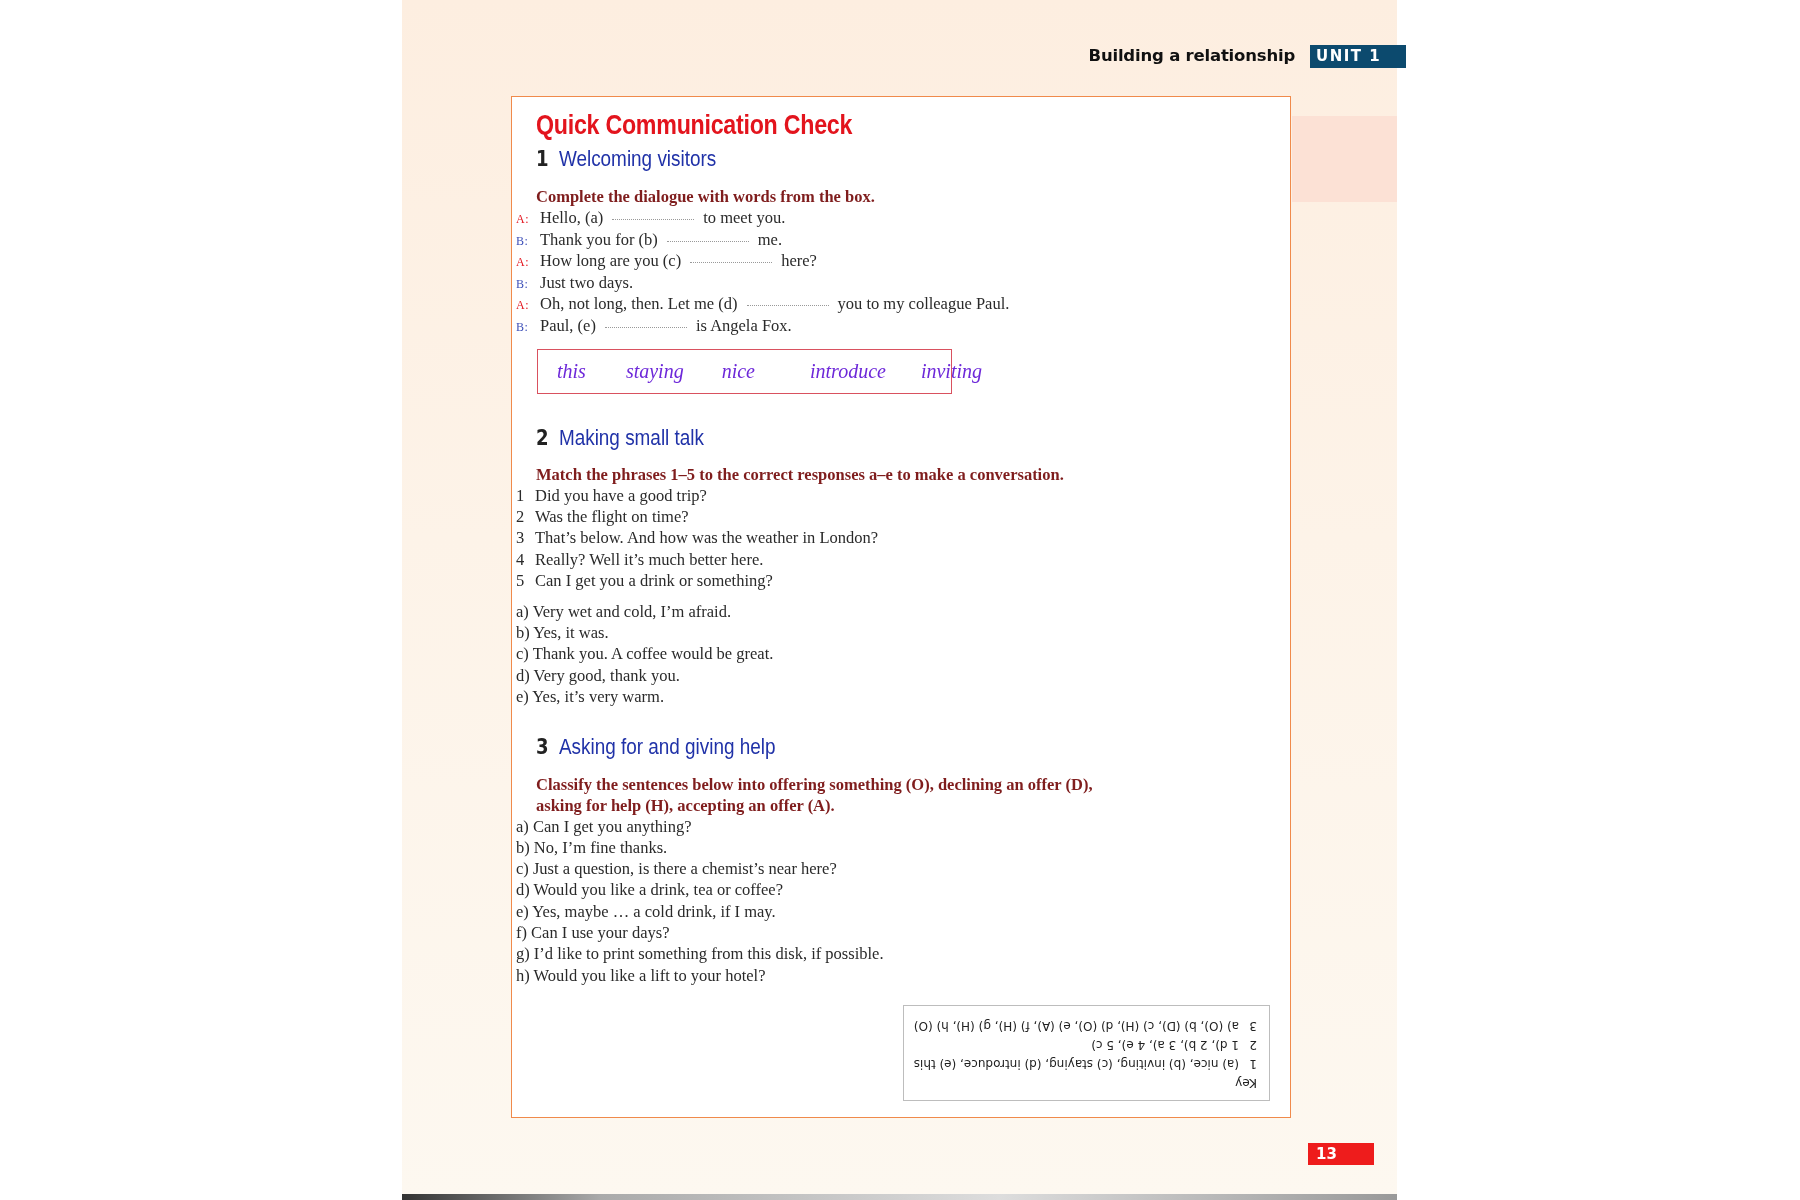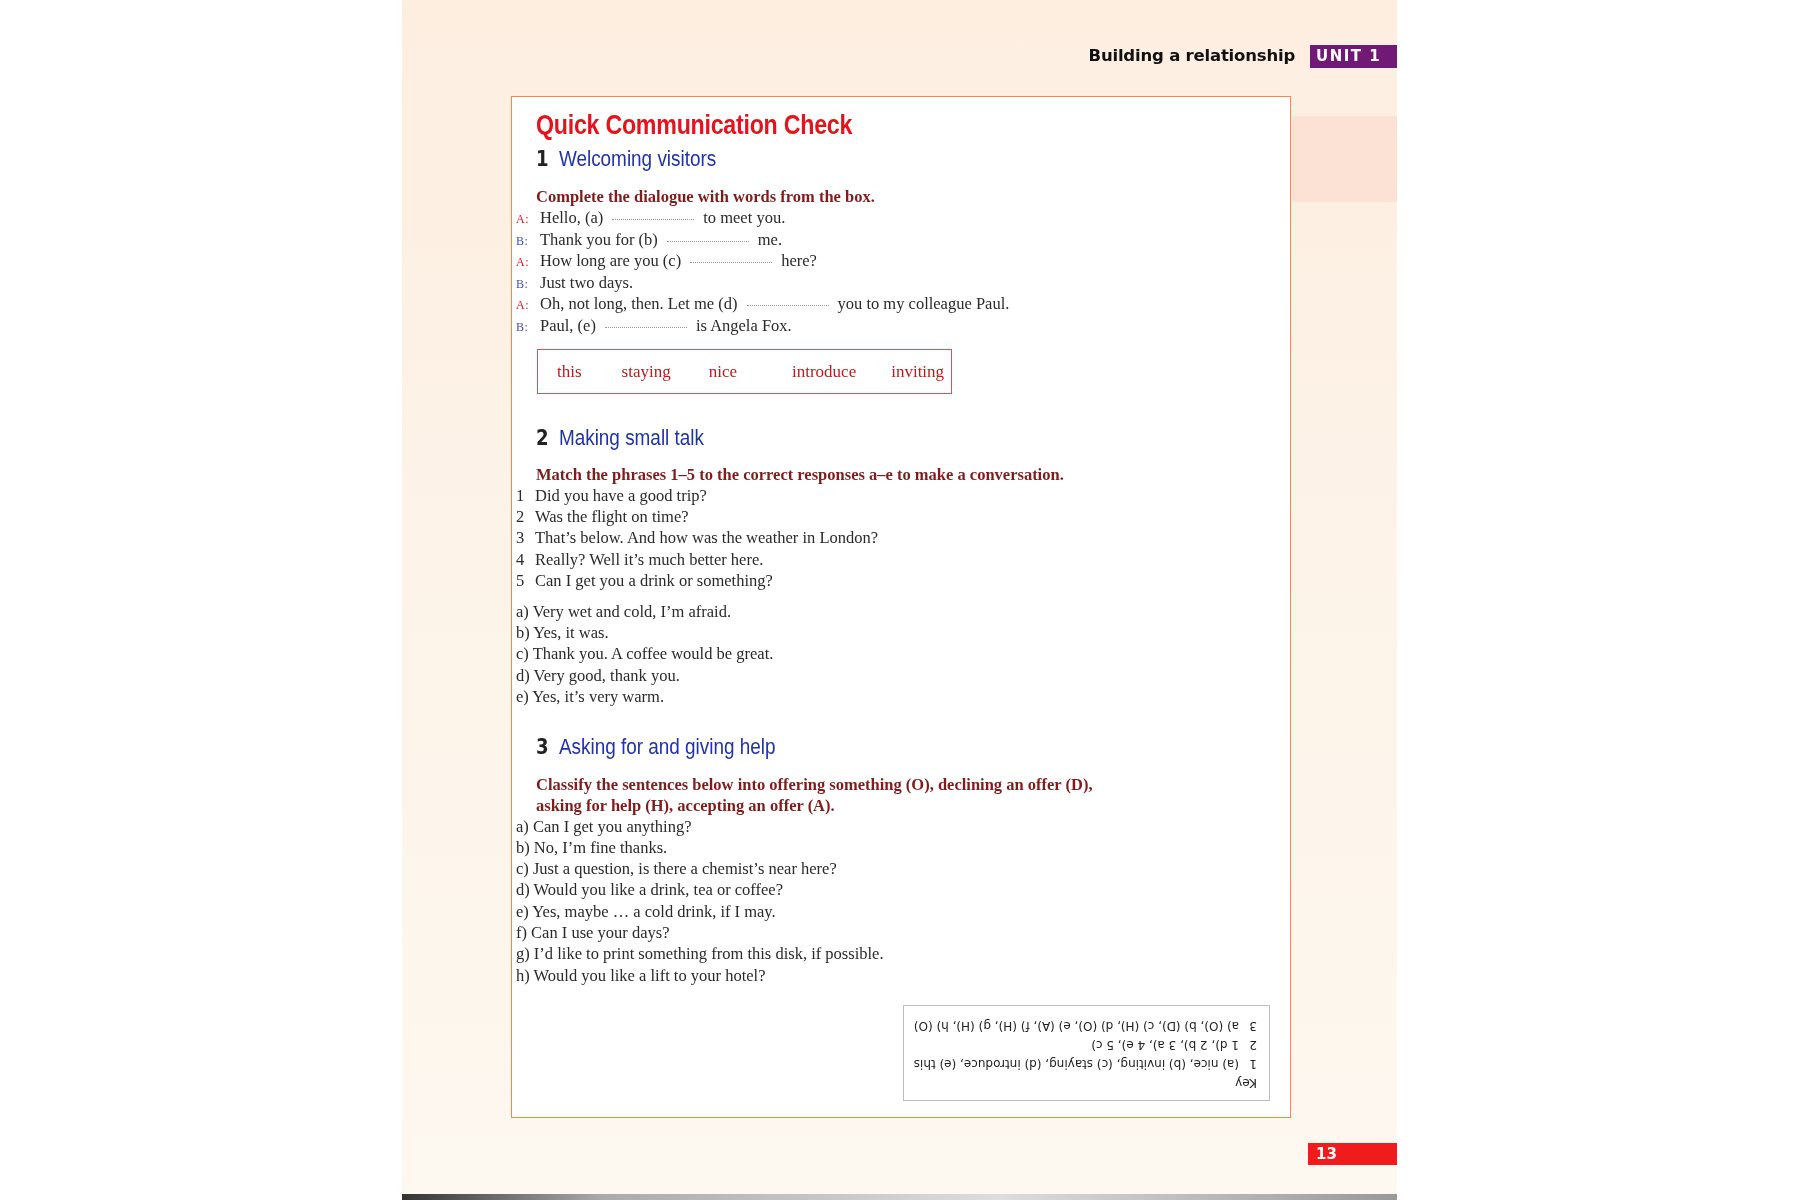--- a/index.html
+++ b/index.html
@@ -2,39 +2,39 @@
 <html><head>
 <meta charset="utf-8">
 <style>
   html, body { margin:0; padding:0; }
   body { width:1800px; height:1200px; background:#ffffff; position:relative; overflow:hidden; font-family:"Liberation Serif", serif; }
   .page { position:absolute; left:402px; top:0; width:995px; height:1196px;
     background:linear-gradient(180deg,#fdeee0 0%,#fdf3e8 45%,#fdf8f0 100%); }
   .page-shadow-bottom { position:absolute; left:402px; top:1194px; width:995px; height:6px; background:linear-gradient(90deg,#333 0%,#aaa 20%,#ddd 60%,#999 100%); }
   .side-tab { position:absolute; left:1292px; top:116px; width:105px; height:86px; background:#fbdcd0; opacity:.75; }
   .running-head { position:absolute; left:1040px; top:46px; width:255px; text-align:right; font-family:"DejaVu Sans", sans-serif; font-weight:bold; font-size:16.5px; color:#111; letter-spacing:-0.2px; }
-  .unit-badge { position:absolute; left:1310px; top:45px; width:87px; height:23px; background:#701a75; color:#fff; font-family:"DejaVu Sans", sans-serif; font-weight:bold; font-size:15px; letter-spacing:1.5px; line-height:23px; padding-left:6px; box-sizing:border-box; }
+  .unit-badge { position:absolute; left:1310px; top:45px; width:96px; height:23px; background:#0c4a6e; color:#fff; font-family:"DejaVu Sans", sans-serif; font-weight:bold; font-size:15px; letter-spacing:1.5px; line-height:23px; padding-left:6px; box-sizing:border-box; }
   .frame { position:absolute; left:511px; top:96px; width:780px; height:1022px; border:1.5px solid #f08a4b; background:#ffffff; box-sizing:border-box; }
   .main-title { position:absolute; left:536px; top:110px; font-family:"Liberation Sans", sans-serif; font-weight:bold; font-size:27px; color:#e3141d; transform:scaleX(0.86); transform-origin:left; letter-spacing:-0.3px; }
   .sec-head { position:absolute; left:536px; font-family:"Liberation Sans", sans-serif; font-size:22px; color:#2032a8; transform:scaleX(0.86); transform-origin:left; }
   .sec-head .num { color:#222; font-weight:bold; font-family:"DejaVu Sans", sans-serif; font-size:21px; margin-right:12px; }
   .instr { position:absolute; left:536px; font-weight:bold; font-size:16.5px; color:#7f1d1d; }
   .line { position:absolute; left:516px; font-size:16.5px; color:#2a2a2a; white-space:nowrap; }
   .spk { display:inline-block; width:24px; font-size:12px; letter-spacing:0.5px; }
   .spk.a { color:#e3141d; }
   .spk.b { color:#3d4fb8; }
   .blank { display:inline-block; width:82px; height:1px; border-bottom:1px dotted #999; vertical-align:middle; margin:0 9px; }
   .wordbox { position:absolute; left:537px; top:349px; width:415px; height:45px; border:1.5px solid #d9515f; box-sizing:border-box; display:flex; align-items:center; padding-left:19px; gap:0; }
-  .wordbox span { font-size:17px; color:#b91c1c; }
+  .wordbox span { font-size:20px; color:#6d28d9;font-style:italic; }
   .numitem .n { display:inline-block; width:19px; }
   .keybox { position:absolute; left:903px; top:1005px; width:367px; height:96px; border:1px solid #bdbdbd; box-sizing:border-box; background:#fff; }
   .keyinner { position:absolute; left:0; top:0; width:100%; height:100%; transform:rotate(180deg); font-family:"DejaVu Sans", sans-serif; font-size:12px; color:#222; padding:8px 10px 0 12px; box-sizing:border-box; }
   .keyinner div { line-height:19px; white-space:nowrap; }
   .keyinner .kn { display:inline-block; width:18px; }
-  .pagenum { position:absolute; left:1308px; top:1143px; width:89px; height:22px; background:#ee1c1c; color:#fff; font-family:"DejaVu Sans", sans-serif; font-weight:bold; font-size:15px; line-height:22px; padding-left:8px; box-sizing:border-box; }
+  .pagenum { position:absolute; left:1308px; top:1143px; width:66px; height:22px; background:#ee1c1c; color:#fff; font-family:"DejaVu Sans", sans-serif; font-weight:bold; font-size:15px; line-height:22px; padding-left:8px; box-sizing:border-box; }
 </style>
 </head>
 <body>
 
 <div class="page"></div>
 <div class="page-shadow-bottom"></div>
 <div class="side-tab"></div>
 
 <div class="running-head">Building a relationship</div>
 <div class="unit-badge">UNIT 1</div>

